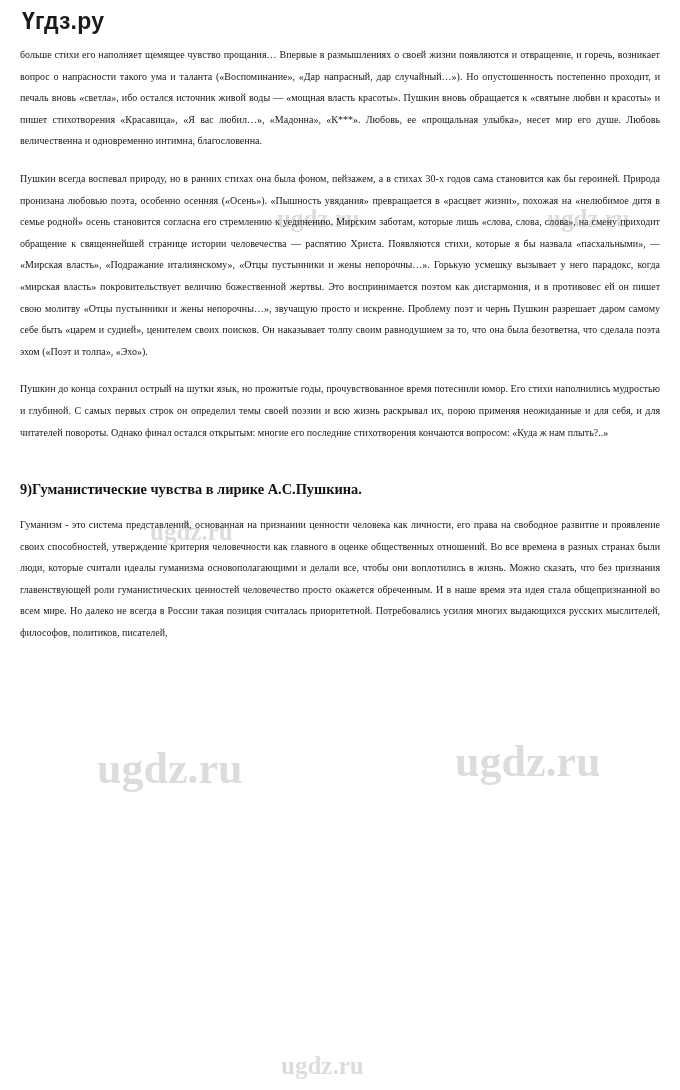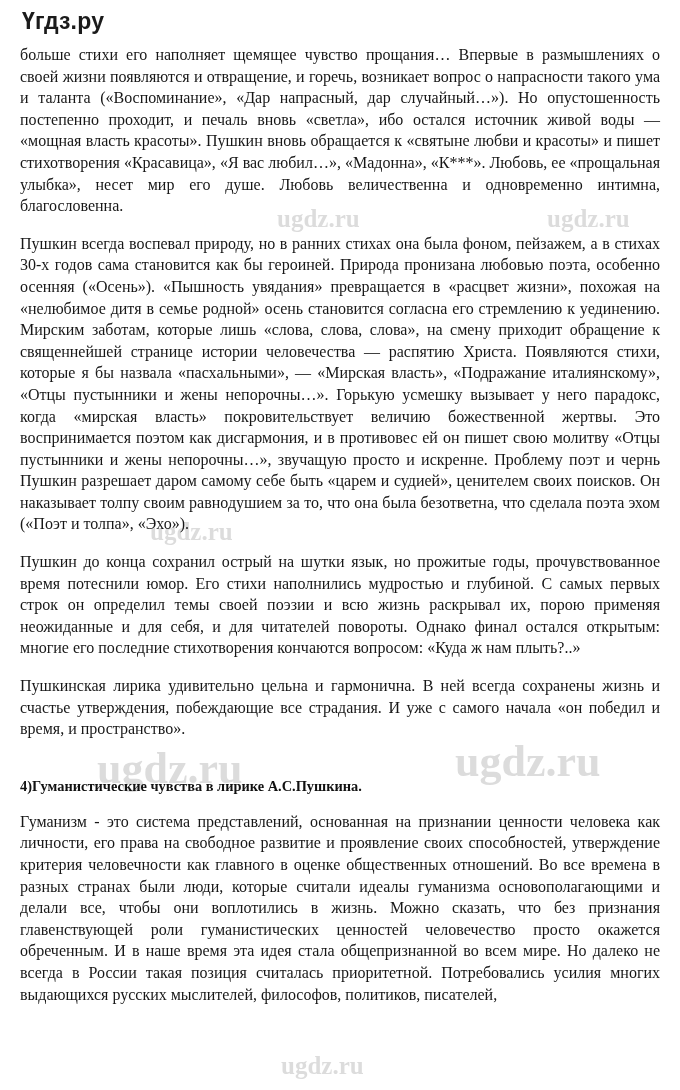--- a/index.html
+++ b/index.html
@@ -32,21 +32,21 @@
     letter-spacing: 0.2px;
   }
   .content {
     position: absolute;
     left: 20px;
     top: 44px;
     width: 640px;
   }
   p.para {
     margin: 0 0 16px 0;
-    font-size: 16px;
+    font-size: 10px;
     line-height: 21.6px;
     text-align: justify;
     text-justify: inter-word;
     color: #171717;
   }
   p.para:last-child {
     margin-bottom: 16px;
   }
   p.heading {
     margin: 0 0 14px 0;
@@ -79,23 +79,22 @@
 <body>
 
 <div class="page">
 
   <div class="site-logo">Үгдз.ру</div>
 
   <div class="content">
     <p class="para">больше стихи его наполняет щемящее чувство прощания… Впервые в размышлениях о своей жизни появляются и отвращение, и горечь, возникает вопрос о напрасности такого ума и таланта («Воспоминание», «Дар напрасный, дар случайный…»). Но опустошенность постепенно проходит, и печаль вновь «светла», ибо остался источник живой воды — «мощная власть красоты». Пушкин вновь обращается к «святыне любви и красоты» и пишет стихотворения «Красавица», «Я вас любил…», «Мадонна», «К***». Любовь, ее «прощальная улыбка», несет мир его душе. Любовь величественна и одновременно интимна, благословенна.</p>
     <p class="para">Пушкин всегда воспевал природу, но в ранних стихах она была фоном, пейзажем, а в стихах 30-х годов сама становится как бы героиней. Природа пронизана любовью поэта, особенно осенняя («Осень»). «Пышность увядания» превращается в «расцвет жизни», похожая на «нелюбимое дитя в семье родной» осень становится согласна его стремлению к уединению. Мирским заботам, которые лишь «слова, слова, слова», на смену приходит обращение к священнейшей странице истории человечества — распятию Христа. Появляются стихи, которые я бы назвала «пасхальными», — «Мирская власть», «Подражание италиянскому», «Отцы пустынники и жены непорочны…». Горькую усмешку вызывает у него парадокс, когда «мирская власть» покровительствует величию божественной жертвы. Это воспринимается поэтом как дисгармония, и в противовес ей он пишет свою молитву «Отцы пустынники и жены непорочны…», звучащую просто и искренне. Проблему поэт и чернь Пушкин разрешает даром самому себе быть «царем и судией», ценителем своих поисков. Он наказывает толпу своим равнодушием за то, что она была безответна, что сделала поэта эхом («Поэт и толпа», «Эхо»).</p>
     <p class="para">Пушкин до конца сохранил острый на шутки язык, но прожитые годы, прочувствованное время потеснили юмор. Его стихи наполнились мудростью и глубиной. С самых первых строк он определил темы своей поэзии и всю жизнь раскрывал их, порою применяя неожиданные и для себя, и для читателей повороты. Однако финал остался открытым: многие его последние стихотворения кончаются вопросом: «Куда ж нам плыть?..»</p>
-    <p class="para">Пушкинская лирика удивительно цельна и гармонична. В ней всегда сохранены жизнь и счастье утверждения, побеждающие все страдания. И уже с самого начала «он победил и время, и пространство».</p>
     <div class="spacer-lg"></div>
-    <p class="heading">4)Гуманистические чувства в лирике А.С.Пушкина.</p>
+    <p class="heading">9)Гуманистические чувства в лирике А.С.Пушкина.</p>
     <p class="para">Гуманизм - это система представлений, основанная на признании ценности человека как личности, его права на свободное развитие и проявление своих способностей, утверждение критерия человечности как главного в оценке общественных отношений. Во все времена в разных странах были люди, которые считали идеалы гуманизма основополагающими и делали все, чтобы они воплотились в жизнь. Можно сказать, что без признания главенствующей роли гуманистических ценностей человечество просто окажется обреченным. И в наше время эта идея стала общепризнанной во всем мире. Но далеко не всегда в России такая позиция считалась приоритетной. Потребовались усилия многих выдающихся русских мыслителей, философов, политиков, писателей,</p>
   </div>
 
   <div class="wm wm-1">ugdz.ru</div>
   <div class="wm wm-2">ugdz.ru</div>
   <div class="wm wm-3">ugdz.ru</div>
   <div class="wm wm-4">ugdz.ru</div>
   <div class="wm wm-5">ugdz.ru</div>
   <div class="wm wm-6">ugdz.ru</div>
 

